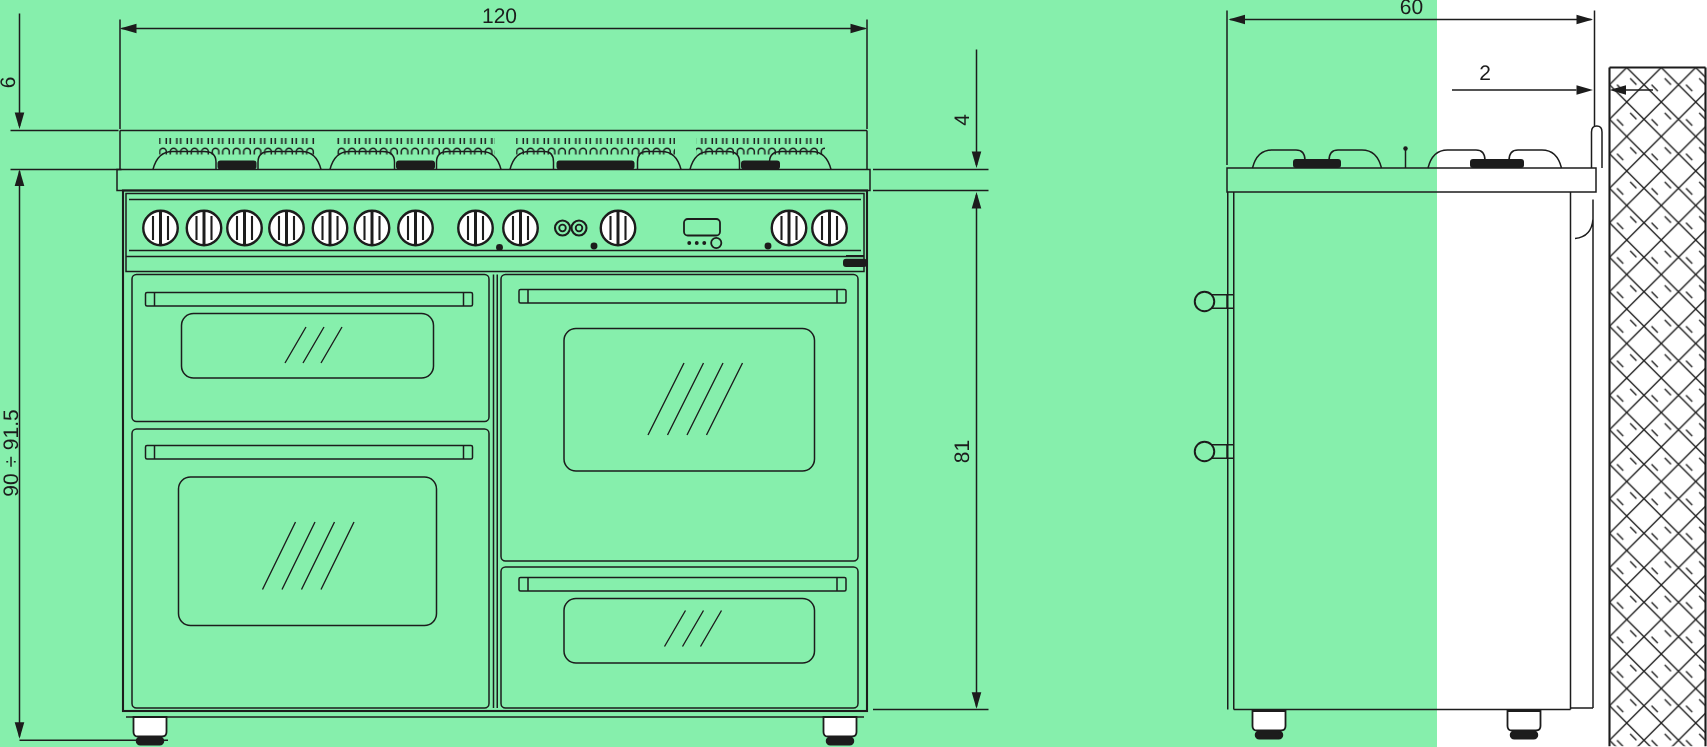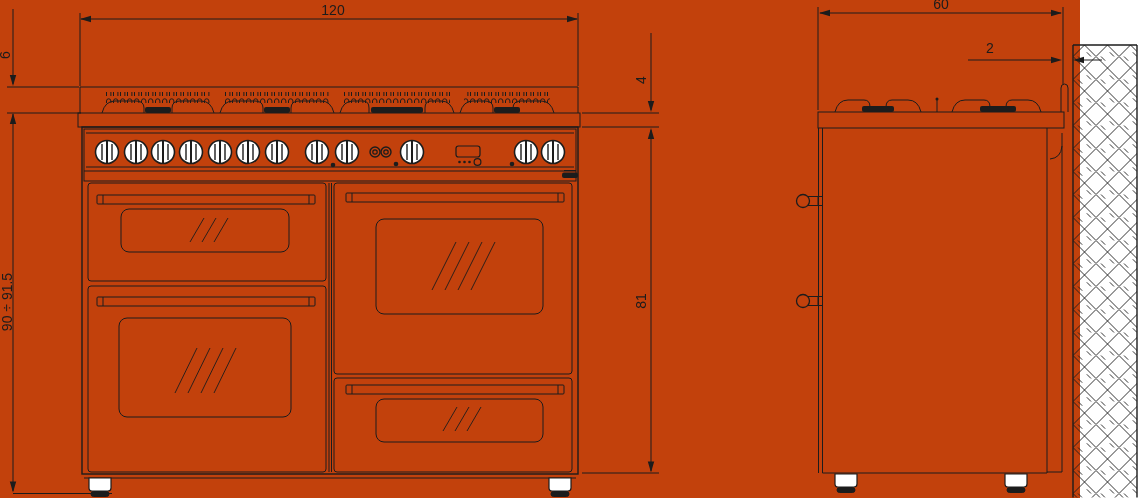--- a/index.html
+++ b/index.html
@@ -1,16 +1,16 @@
 <!DOCTYPE html>
 <html><head>
 <meta charset="utf-8">
 <style>
   html,body{margin:0;padding:0;background:#ffffff;width:1138px;height:498px;overflow:hidden;}
-  .stage{width:1080px;height:498px;position:relative;background:#c2410c;text-decoration:underline;}
+  .stage{width:958px;height:498px;position:relative;background:#86efac;text-decoration:underline;}
   svg{display:block;}
   text{font-family:"Liberation Sans","DejaVu Sans",sans-serif;font-size:14px;fill:#1c1c1c;stroke:none;}
 </style>
 </head>
 <body>
 
 <div class="stage">
 <svg width="1138" height="498" viewBox="0 0 1138 498">
   <defs>
     <pattern id="comb" width="7" height="12" patternUnits="userSpaceOnUse">

